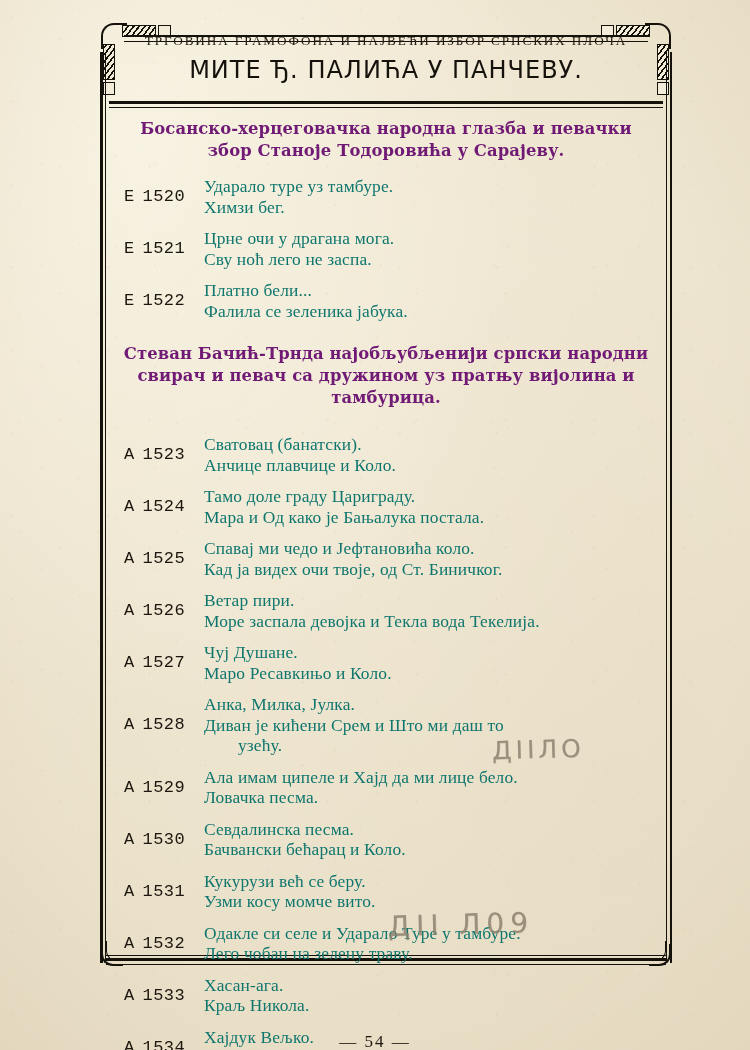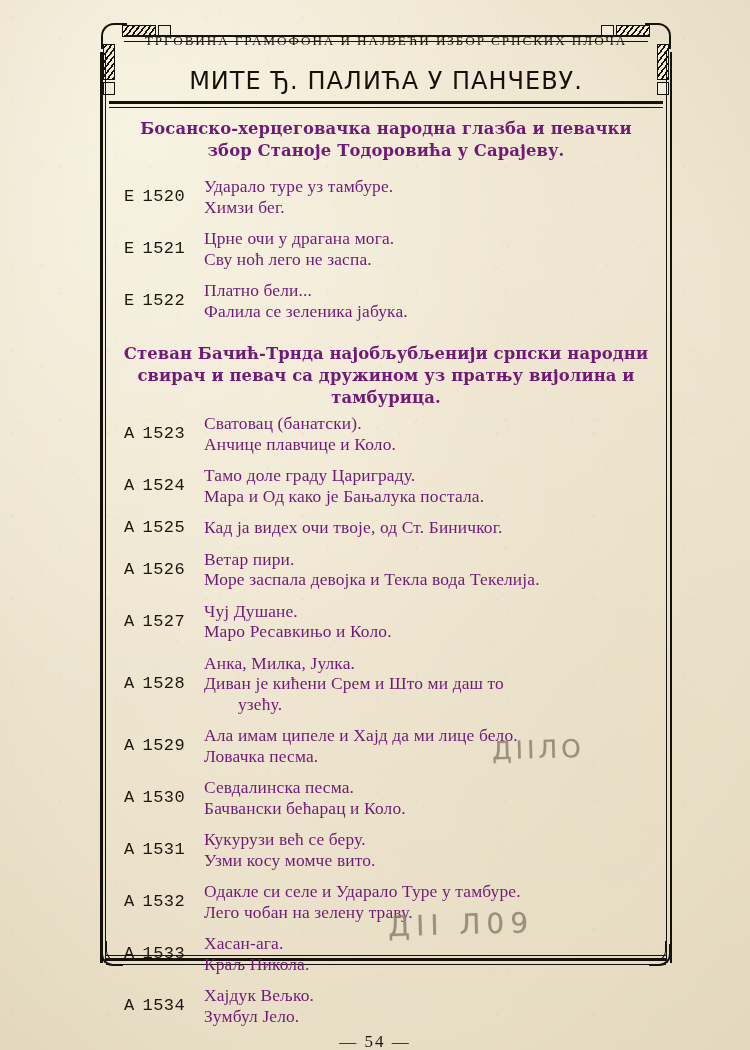--- a/index.html
+++ b/index.html
@@ -128,41 +128,41 @@
     font-size: 13.2px;
     letter-spacing: 1.9px;
     color: #20190f;
     white-space: nowrap;
   }
   .shop-name {
     font-family: "DejaVu Sans", sans-serif;
     font-size: 24px;
     letter-spacing: 1.0px;
     color: #15120c;
-    margin-top: 18px;
+    margin-top: 7px;
   }
 
   
   .content {
     position: absolute;
     left: 118px;
     top: 118px;
     width: 536px;
   }
   .section-title {
     font-family: "DejaVu Serif", serif;
     font-weight: bold;
     font-size: 16.4px;
     line-height: 22px;
     color: #701a75;
     text-align: center;
     letter-spacing: .1px;
   }
   .section-1 { padding: 0 8px; margin-bottom: 14px; }
-  .section-2 { padding: 0 2px; margin: 22px 0 4px; }
+  .section-2 { padding: 0 2px; margin: 22px 0 25px; }
 
   .entry {
     display: flex;
     align-items: center;
     margin-bottom: 11px;
     position: relative;
   }
   .entry .code {
     flex: 0 0 86px;
     font-family: Liberation Mono, monospace;
@@ -172,21 +172,21 @@
     padding-left: 6px;
     box-sizing: border-box;
     letter-spacing: .4px;
   }
   .entry .code .letter { margin-right: 8px; }
   .entry .titles {
     flex: 1 1 auto;
     font-family: "Liberation Serif", serif;
     font-size: 17.4px;
     line-height: 20.5px;
-    color: #701a75;
+    color: #0f766e;
     letter-spacing: .15px;
   }
   .entry .titles .t { white-space: nowrap; }
   .entry .titles .cont { padding-left: 34px; }
 
   
   .pencil {
     position: absolute;
     font-family: "DejaVu Sans", sans-serif;
     color: #8e8270;
@@ -308,20 +308,21 @@
       <div class="t">Тамо доле граду Цариграду.</div>
       <div class="t">Мара и Од како је Бањалука постала.</div>
     </div>
   </div>
 
   <div class="entry">
     <div class="code">
       <span class="letter">A</span><span>1525</span>
     </div>
     <div class="titles">
+      <div class="t">Спавај ми чедо и Јефтановића коло.</div>
       <div class="t">Кад ја видех очи твоје, од Ст. Биничког.</div>
     </div>
   </div>
 
   <div class="entry">
     <div class="code">
       <span class="letter">A</span><span>1526</span>
     </div>
     <div class="titles">
       <div class="t">Ветар пири.</div>

